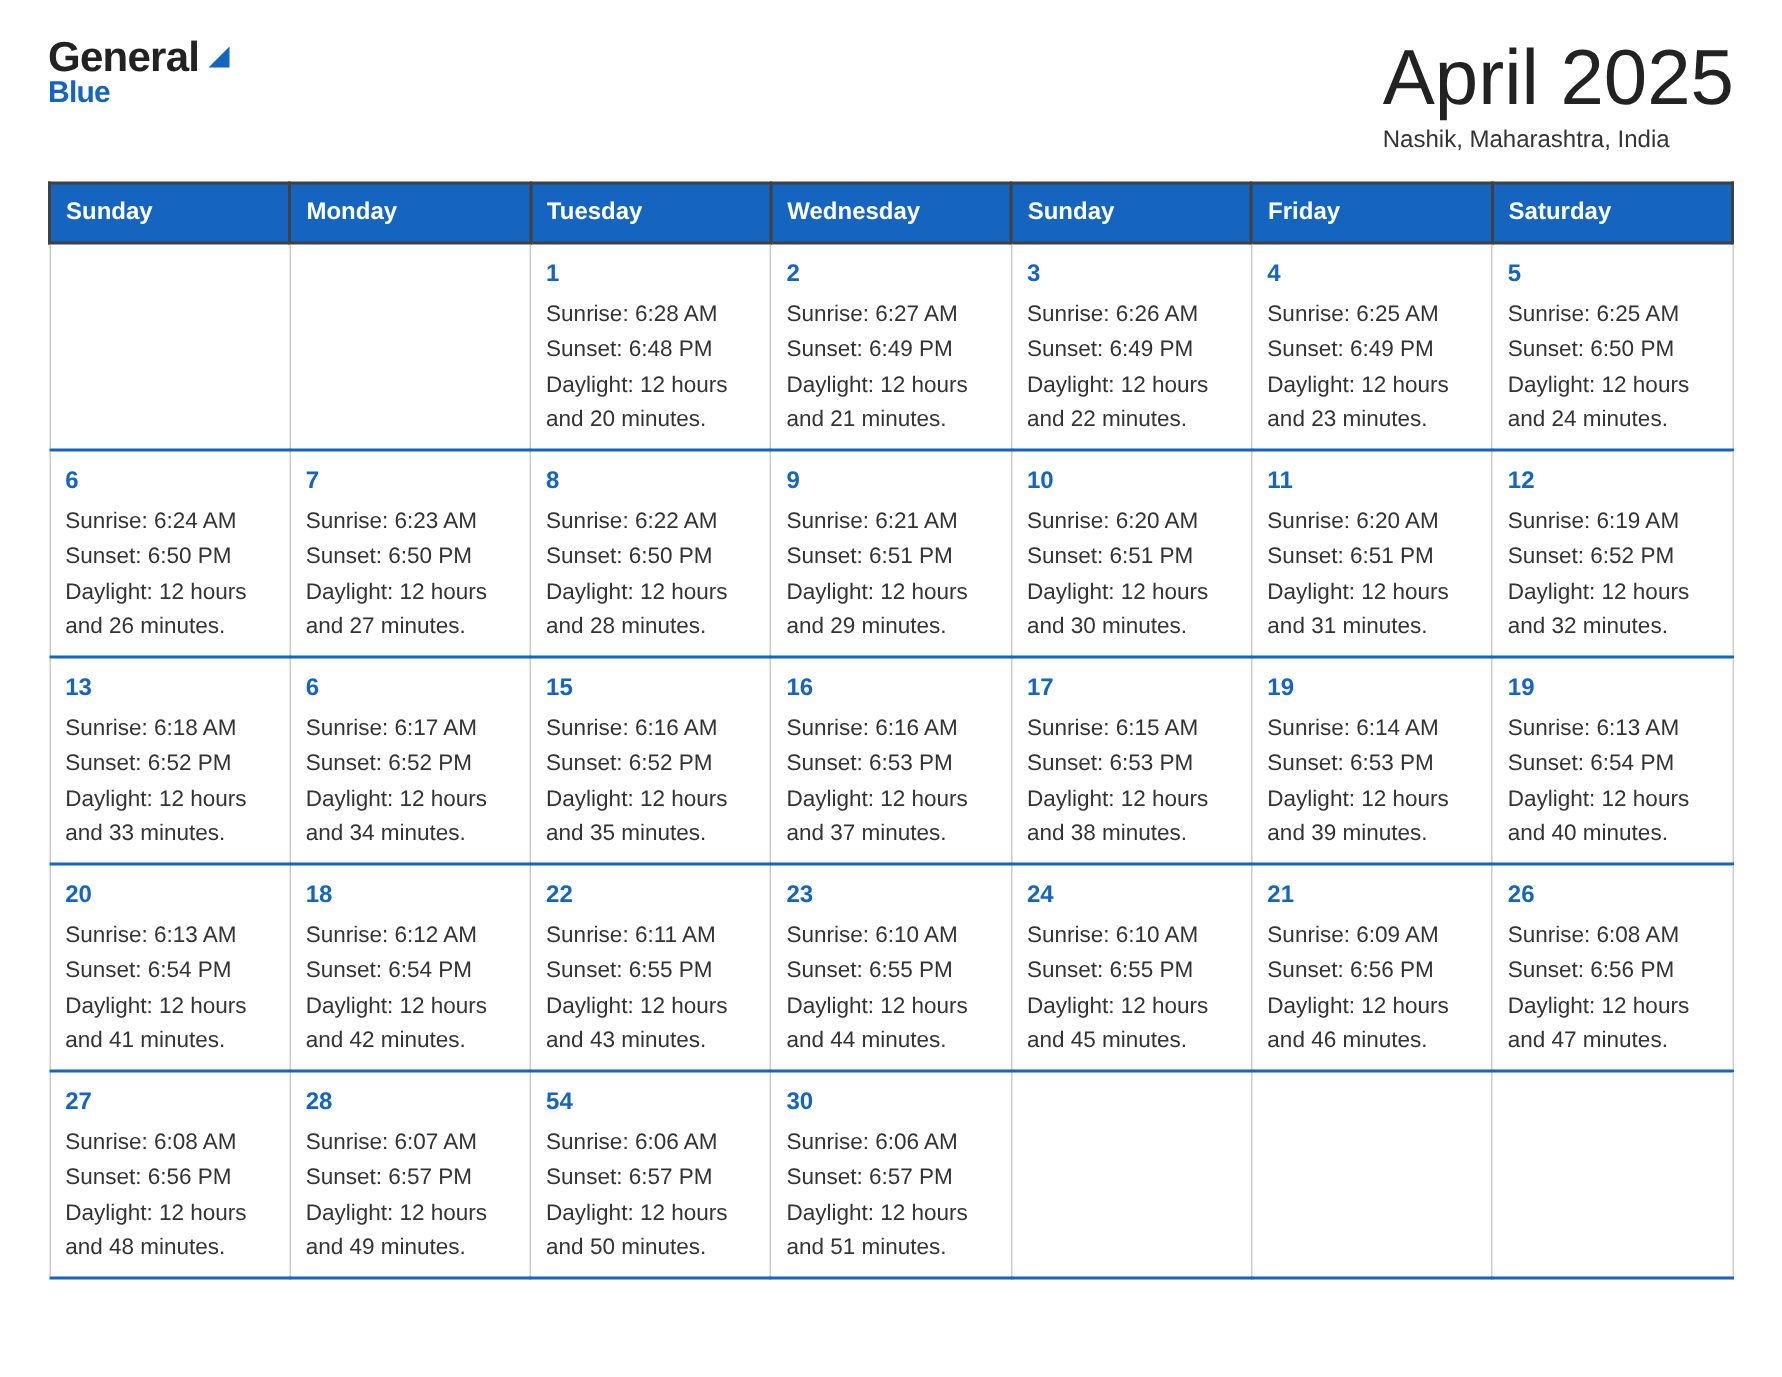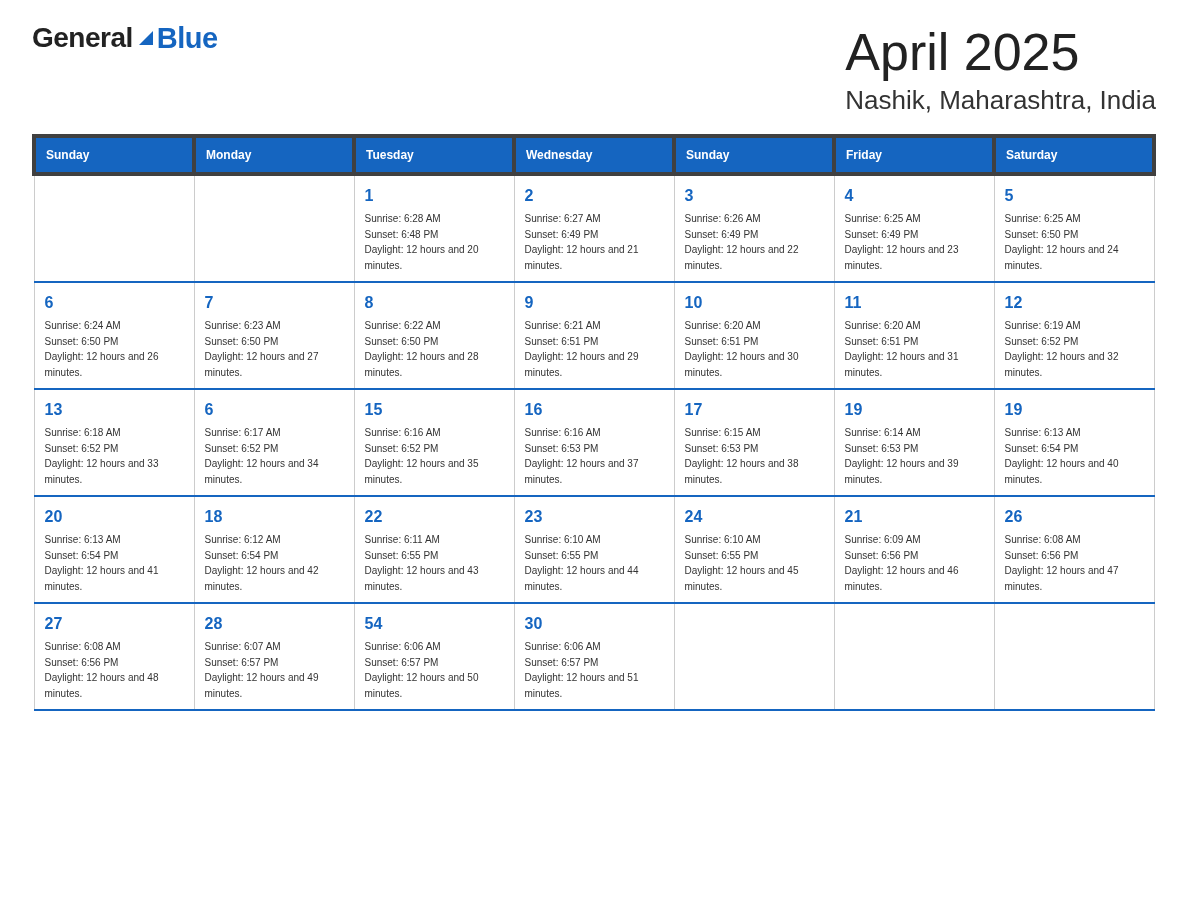--- a/index.html
+++ b/index.html
@@ -14,34 +14,34 @@
 
     .header-row {
       display: flex;
       justify-content: space-between;
       align-items: flex-start;
       margin-bottom: 18px;
     }
 
     .logo {
       display: flex;
-      flex-direction: row;
+      flex-direction: column;
       align-items: flex-start;
     }
 
     .logo-general {
       font-size: 28px;
       font-weight: bold;
       color: #222;
       letter-spacing: -0.5px;
       line-height: 1;
     }
 
     .logo-blue {
-      font-size: 29px;
+      font-size: 20px;
       font-weight: bold;
       color: #1565C0;
       letter-spacing: -0.5px;
       line-height: 1;
       display: flex;
       align-items: center;
       gap: 4px;
     }
 
     .title-block {
@@ -49,40 +49,40 @@
     }
 
     .title-block h1 {
       font-size: 52px;
       font-weight: normal;
       color: #222;
       line-height: 1.1;
     }
 
     .title-block h2 {
-      font-size: 26px;
+      font-size: 16px;
       font-weight: normal;
       color: #333;
       margin-top: 4px;
     }
 
     .calendar {
       width: 100%;
       border-collapse: collapse;
       table-layout: fixed;
     }
 
     .calendar thead tr th {
       background-color: #1565C0;
       color: #fff;
-      font-size: 12px;
+      font-size: 16px;
       font-weight: bold;
       padding: 10px 10px;
       text-align: left;
-      border: 4px solid #404040;
+      border: 2px solid #404040;
     }
 
     .calendar tbody tr td {
       border: 1px solid #ccc;
       vertical-align: top;
       padding: 8px 10px;
       min-height: 100px;
       font-size: 13.5px;
       color: #222;
       line-height: 1.5;
@@ -95,21 +95,21 @@
       display: block;
       margin-bottom: 3px;
     }
 
     .calendar tbody tr td.empty {
       background: #fff;
     }
 
     .calendar tbody tr td .day-info {
       color: #333;
-      font-size: 10px;
+      font-size: 15px;
       line-height: 1.55;
     }
 
     .calendar tbody tr {
       border-bottom: 2px solid #1565C0;
     }
   </style>
 </head>
 <body>
 

